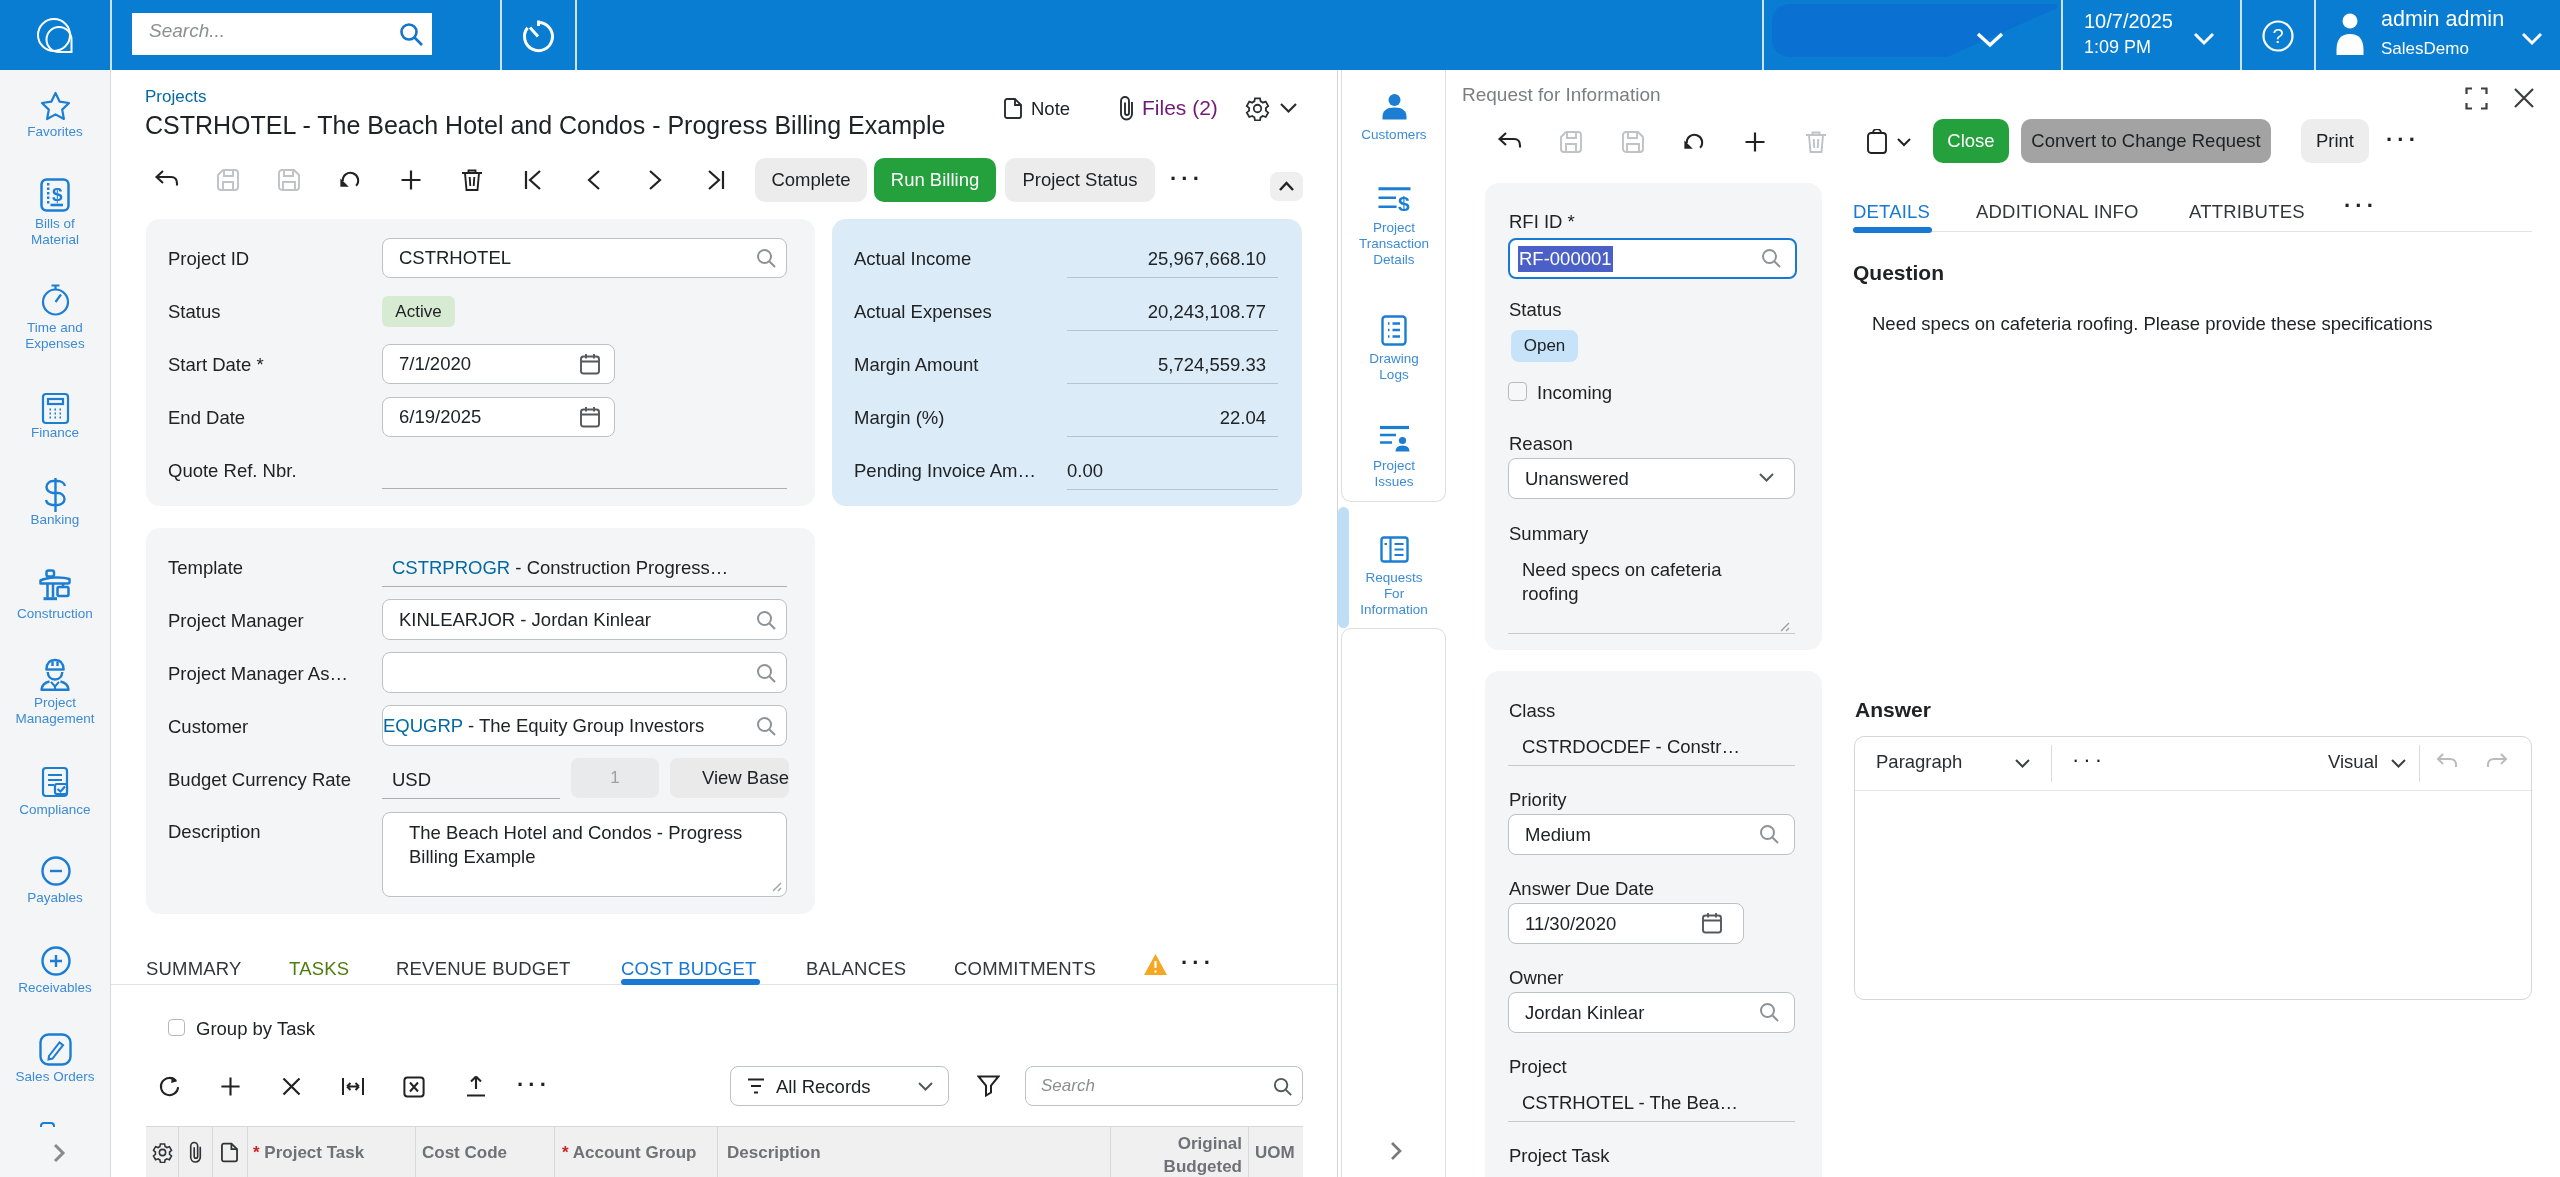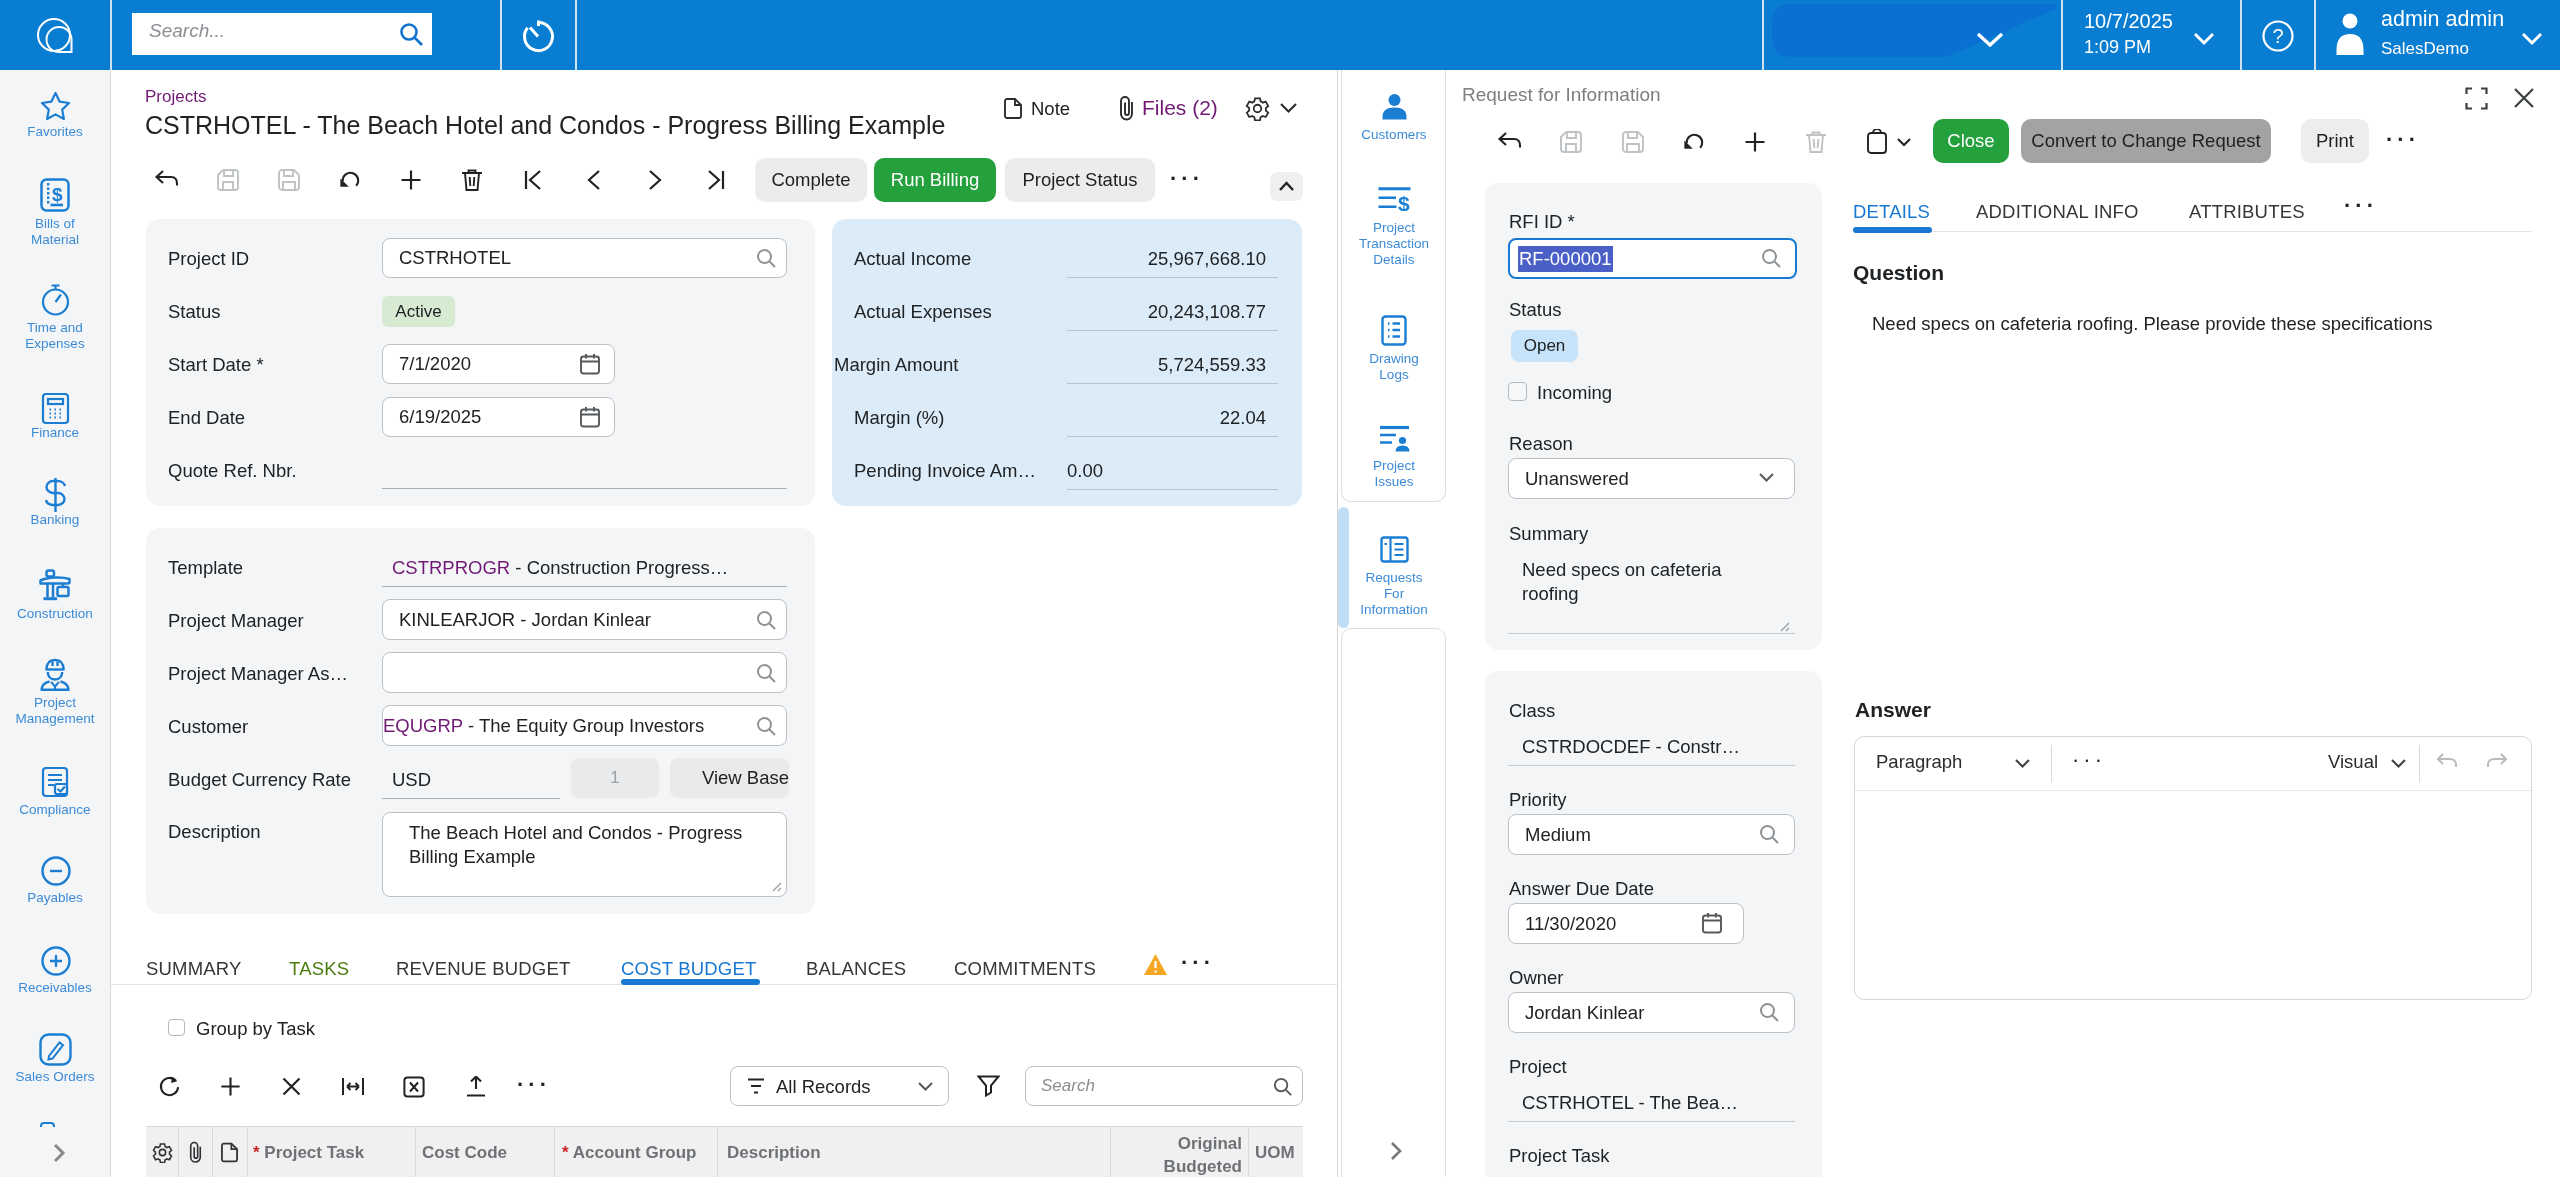--- a/index.html
+++ b/index.html
@@ -6,21 +6,21 @@
 html,body{width:2560px;height:1177px;overflow:hidden;background:#fff;font-family:"Liberation Sans",sans-serif;}
 .a{position:absolute}
 .ic{position:absolute}
 svg{display:block}
 .lbl{position:absolute;font-size:18.5px;color:#202325;white-space:nowrap}
 .inp{position:absolute;background:#fff;border:1px solid #bcc1c6;border-radius:8px;font-size:18.5px;color:#202325;white-space:nowrap}
 .btn{position:absolute;height:44px;border-radius:10px;background:#ececec;font-size:18.5px;color:#1e2022;text-align:center;line-height:44px;white-space:nowrap}
 .card{position:absolute;background:#f4f5f6;border-radius:14px}
 .uline{position:absolute;height:1px;background:#aab0b5}
 .dots{position:absolute;letter-spacing:4px;font-size:22px;color:#1e2022;font-weight:700}
-.blue{color:#701a75}
+.blue{color:#0369a1}
 .tb{position:absolute;top:0;height:70px}
 </style>
 </head>
 <body>
 
 <div class="a" style="left:0;top:0;width:2560px;height:70px;background:#087dd1"></div>
 
 <svg class="ic" style="left:31px;top:9px" width="47" height="47" viewBox="0 0 47 47" fill="none" stroke="#fff" stroke-width="2">
 <circle cx="23" cy="26" r="16"></circle>
 <path d="M28 18 A12.5 12.5 0 0 0 15.5 30.5 A12.5 12.5 0 0 0 28 43 L40.5 43 L40.5 30.5 A12.5 12.5 0 0 0 28 18 Z"></path>
@@ -253,21 +253,21 @@
 <div class="lbl" style="left:168px;top:460px">Quote Ref. Nbr.</div>
 <div class="uline" style="left:382px;top:488px;width:405px"></div>
 
 <div class="card" style="left:832px;top:219px;width:470px;height:287px;background:#dcebf8"></div>
 <div class="lbl" style="left:854px;top:248px">Actual Income</div>
 <div class="lbl" style="left:1067px;top:248px;width:199px;text-align:right">25,967,668.10</div>
 <div class="uline" style="left:1067px;top:277px;width:211px;background:#b4c4d1"></div>
 <div class="lbl" style="left:854px;top:301px">Actual Expenses</div>
 <div class="lbl" style="left:1067px;top:301px;width:199px;text-align:right">20,243,108.77</div>
 <div class="uline" style="left:1067px;top:330px;width:211px;background:#b4c4d1"></div>
-<div class="lbl" style="left:834px;top:354px">Margin Amount</div>
+<div class="lbl" style="left:854px;top:354px">Margin Amount</div>
 <div class="lbl" style="left:1067px;top:354px;width:199px;text-align:right">5,724,559.33</div>
 <div class="uline" style="left:1067px;top:383px;width:211px;background:#b4c4d1"></div>
 <div class="lbl" style="left:854px;top:407px">Margin (%)</div>
 <div class="lbl" style="left:1067px;top:407px;width:199px;text-align:right">22.04</div>
 <div class="uline" style="left:1067px;top:436px;width:211px;background:#b4c4d1"></div>
 <div class="lbl" style="left:854px;top:460px">Pending Invoice Am…</div>
 <div class="lbl" style="left:1067px;top:460px;width:199px;">0.00</div>
 <div class="uline" style="left:1067px;top:489px;width:211px;background:#b4c4d1"></div>
 
 <div class="card" style="left:146px;top:528px;width:669px;height:386px"></div>

